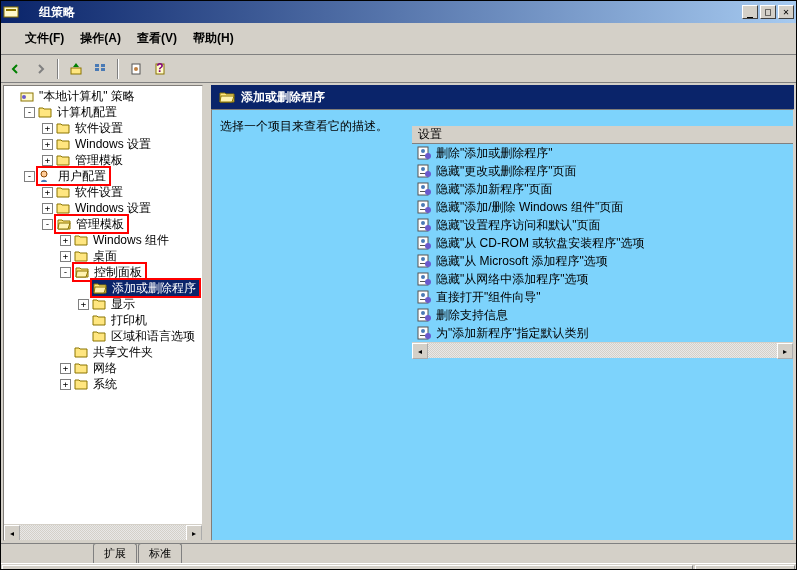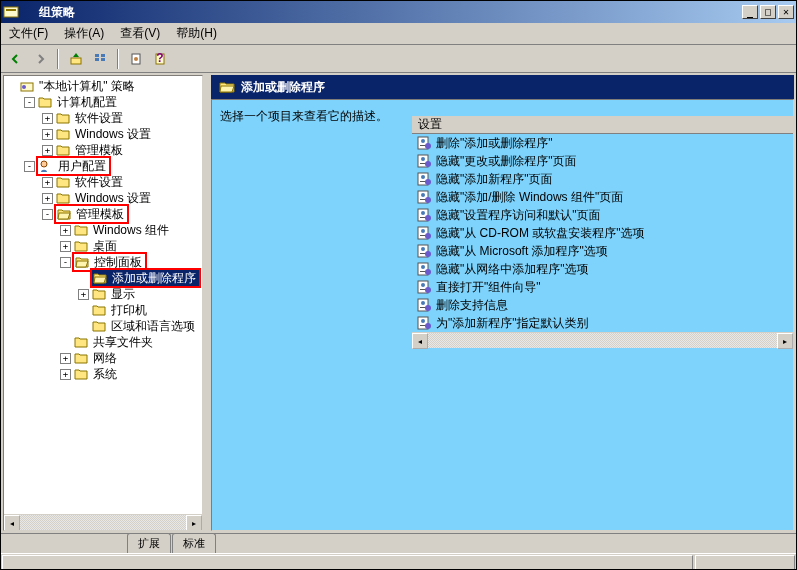--- a/index.html
+++ b/index.html
@@ -1,21 +1,21 @@
 <!DOCTYPE html>
 <html><head>
 <meta charset="utf-8">
 <style>
 * { box-sizing: border-box; margin: 0; padding: 0; font-family: "Microsoft YaHei", "SimSun", Tahoma, sans-serif; font-size: 12px; }
 body { width: 797px; height: 570px; background: #d4d0c8; overflow: hidden; border: 1px solid #000; }
 .titlebar { height: 22px; background: linear-gradient(to right, #0a246a, #a6caf0); display: flex; align-items: center; padding: 0 2px; color: #fff; }
 .titlebar .icon { width: 16px; height: 16px; margin-right: 4px; }
 .titlebar .title { flex: 1; font-weight: bold; padding-left: 16px; }
 .winbtn { width: 16px; height: 14px; background: #d4d0c8; border: 1px solid #fff; border-right-color: #404040; border-bottom-color: #404040; margin-left: 2px; display: inline-flex; align-items: center; justify-content: center; font-family: monospace; font-size: 10px; font-weight: bold; color: #000; line-height: 1; }
-.menubar { height: 22px; background: #d4d0c8; display: flex; align-items: center; padding: 0 0; border-bottom: 1px solid #808080; }
+.menubar { height: 32px; background: #d4d0c8; display: flex; align-items: center; padding: 0 16px; border-bottom: 1px solid #808080; font-weight: bold; }
 .menubar .menuitem { padding: 2px 8px; cursor: default; }
 .toolbar { height: 28px; background: #d4d0c8; display: flex; align-items: center; padding: 0 4px; gap: 2px; border-bottom: 1px solid #808080; }
 .tbtn { width: 22px; height: 22px; display: flex; align-items: center; justify-content: center; }
 .tsep { width: 1px; height: 20px; border-left: 1px solid #808080; border-right: 1px solid #fff; margin: 0 4px; }
 .content { display: flex; height: calc(100% - 22px - 22px - 28px - 36px); }
 .tree-pane { width: 200px; background: #fff; overflow: auto; border: 1px inset #d4d0c8; margin: 2px; position: relative; }
 .tree { padding: 2px; line-height: 16px; white-space: nowrap; }
 .tree-node { display: flex; align-items: center; height: 16px; position: relative; }
 .tree-node .toggle { width: 11px; height: 11px; border: 1px solid #808080; display: inline-flex; align-items: center; justify-content: center; font-size: 9px; line-height: 1; flex-shrink: 0; margin-right: 3px; font-family: monospace; background: #fff; cursor: pointer; }
 .tree-node .toggle.none { border: none; background: none; }
@@ -26,21 +26,21 @@
 .redbox { border: 2px solid red; display: inline-flex; align-items: center; padding: 0 1px; margin-left: -2px; }
 .detail-pane { flex: 1; display: flex; flex-direction: column; margin: 2px; }
 .detail-header { height: 24px; background: #0a246a; color: #fff; font-weight: bold; display: flex; align-items: center; padding: 0 8px; }
 .detail-header .hicon { width: 16px; height: 14px; margin-right: 6px; }
 .detail-body { flex: 1; background: #7dd3fc; display: flex; overflow: hidden; border: 1px inset #d4d0c8; }
 .detail-left { width: 200px; padding: 8px; }
 .detail-right { flex: 1; overflow: auto; margin-top: 16px; }
 .col-header { height: 18px; background: #d4d0c8; border-bottom: 1px solid #808080; padding: 0 6px; display: flex; align-items: center; position: sticky; top: 0; font-weight: normal; }
 .list-item { display: flex; align-items: center; height: 18px; padding: 0 4px; cursor: default; }
 .list-item .licon { width: 16px; height: 16px; margin-right: 4px; flex-shrink: 0; }
-.tabs-row { height: 20px; background: #d4d0c8; display: flex; align-items: flex-end; padding-left: 110px; border-top: 1px solid #808080; }
+.tabs-row { height: 20px; background: #d4d0c8; display: flex; align-items: flex-end; padding-left: 76px; border-top: 1px solid #808080; }
 .tab { padding: 2px 10px; background: #d4d0c8; border: 1px solid #808080; border-bottom: none; border-top-left-radius: 3px; border-top-right-radius: 3px; font-size: 11px; cursor: pointer; margin-right: 1px; }
 .statusbar { height: 20px; background: #d4d0c8; border-top: 1px solid #fff; display: flex; }
 .status-seg { border: 1px solid #808080; border-top-color: #fff; border-left-color: #fff; flex: 1; margin: 1px; }
 .scroll-h { height: 16px; background: #d4d0c8; display: flex; border-top: 1px solid #d4d0c8; }
 .scroll-btn { width: 16px; height: 16px; background: #d4d0c8; border: 1px outset #fff; display: flex; align-items: center; justify-content: center; font-size: 8px; }
 .scroll-track { flex: 1; background: repeating-conic-gradient(#d4d0c8 0 25%, #e8e8e8 0 50%) 0 0/2px 2px; }
 .splitter { width: 4px; background: #d4d0c8; cursor: ew-resize; }
 </style>
 </head>
 <body>

